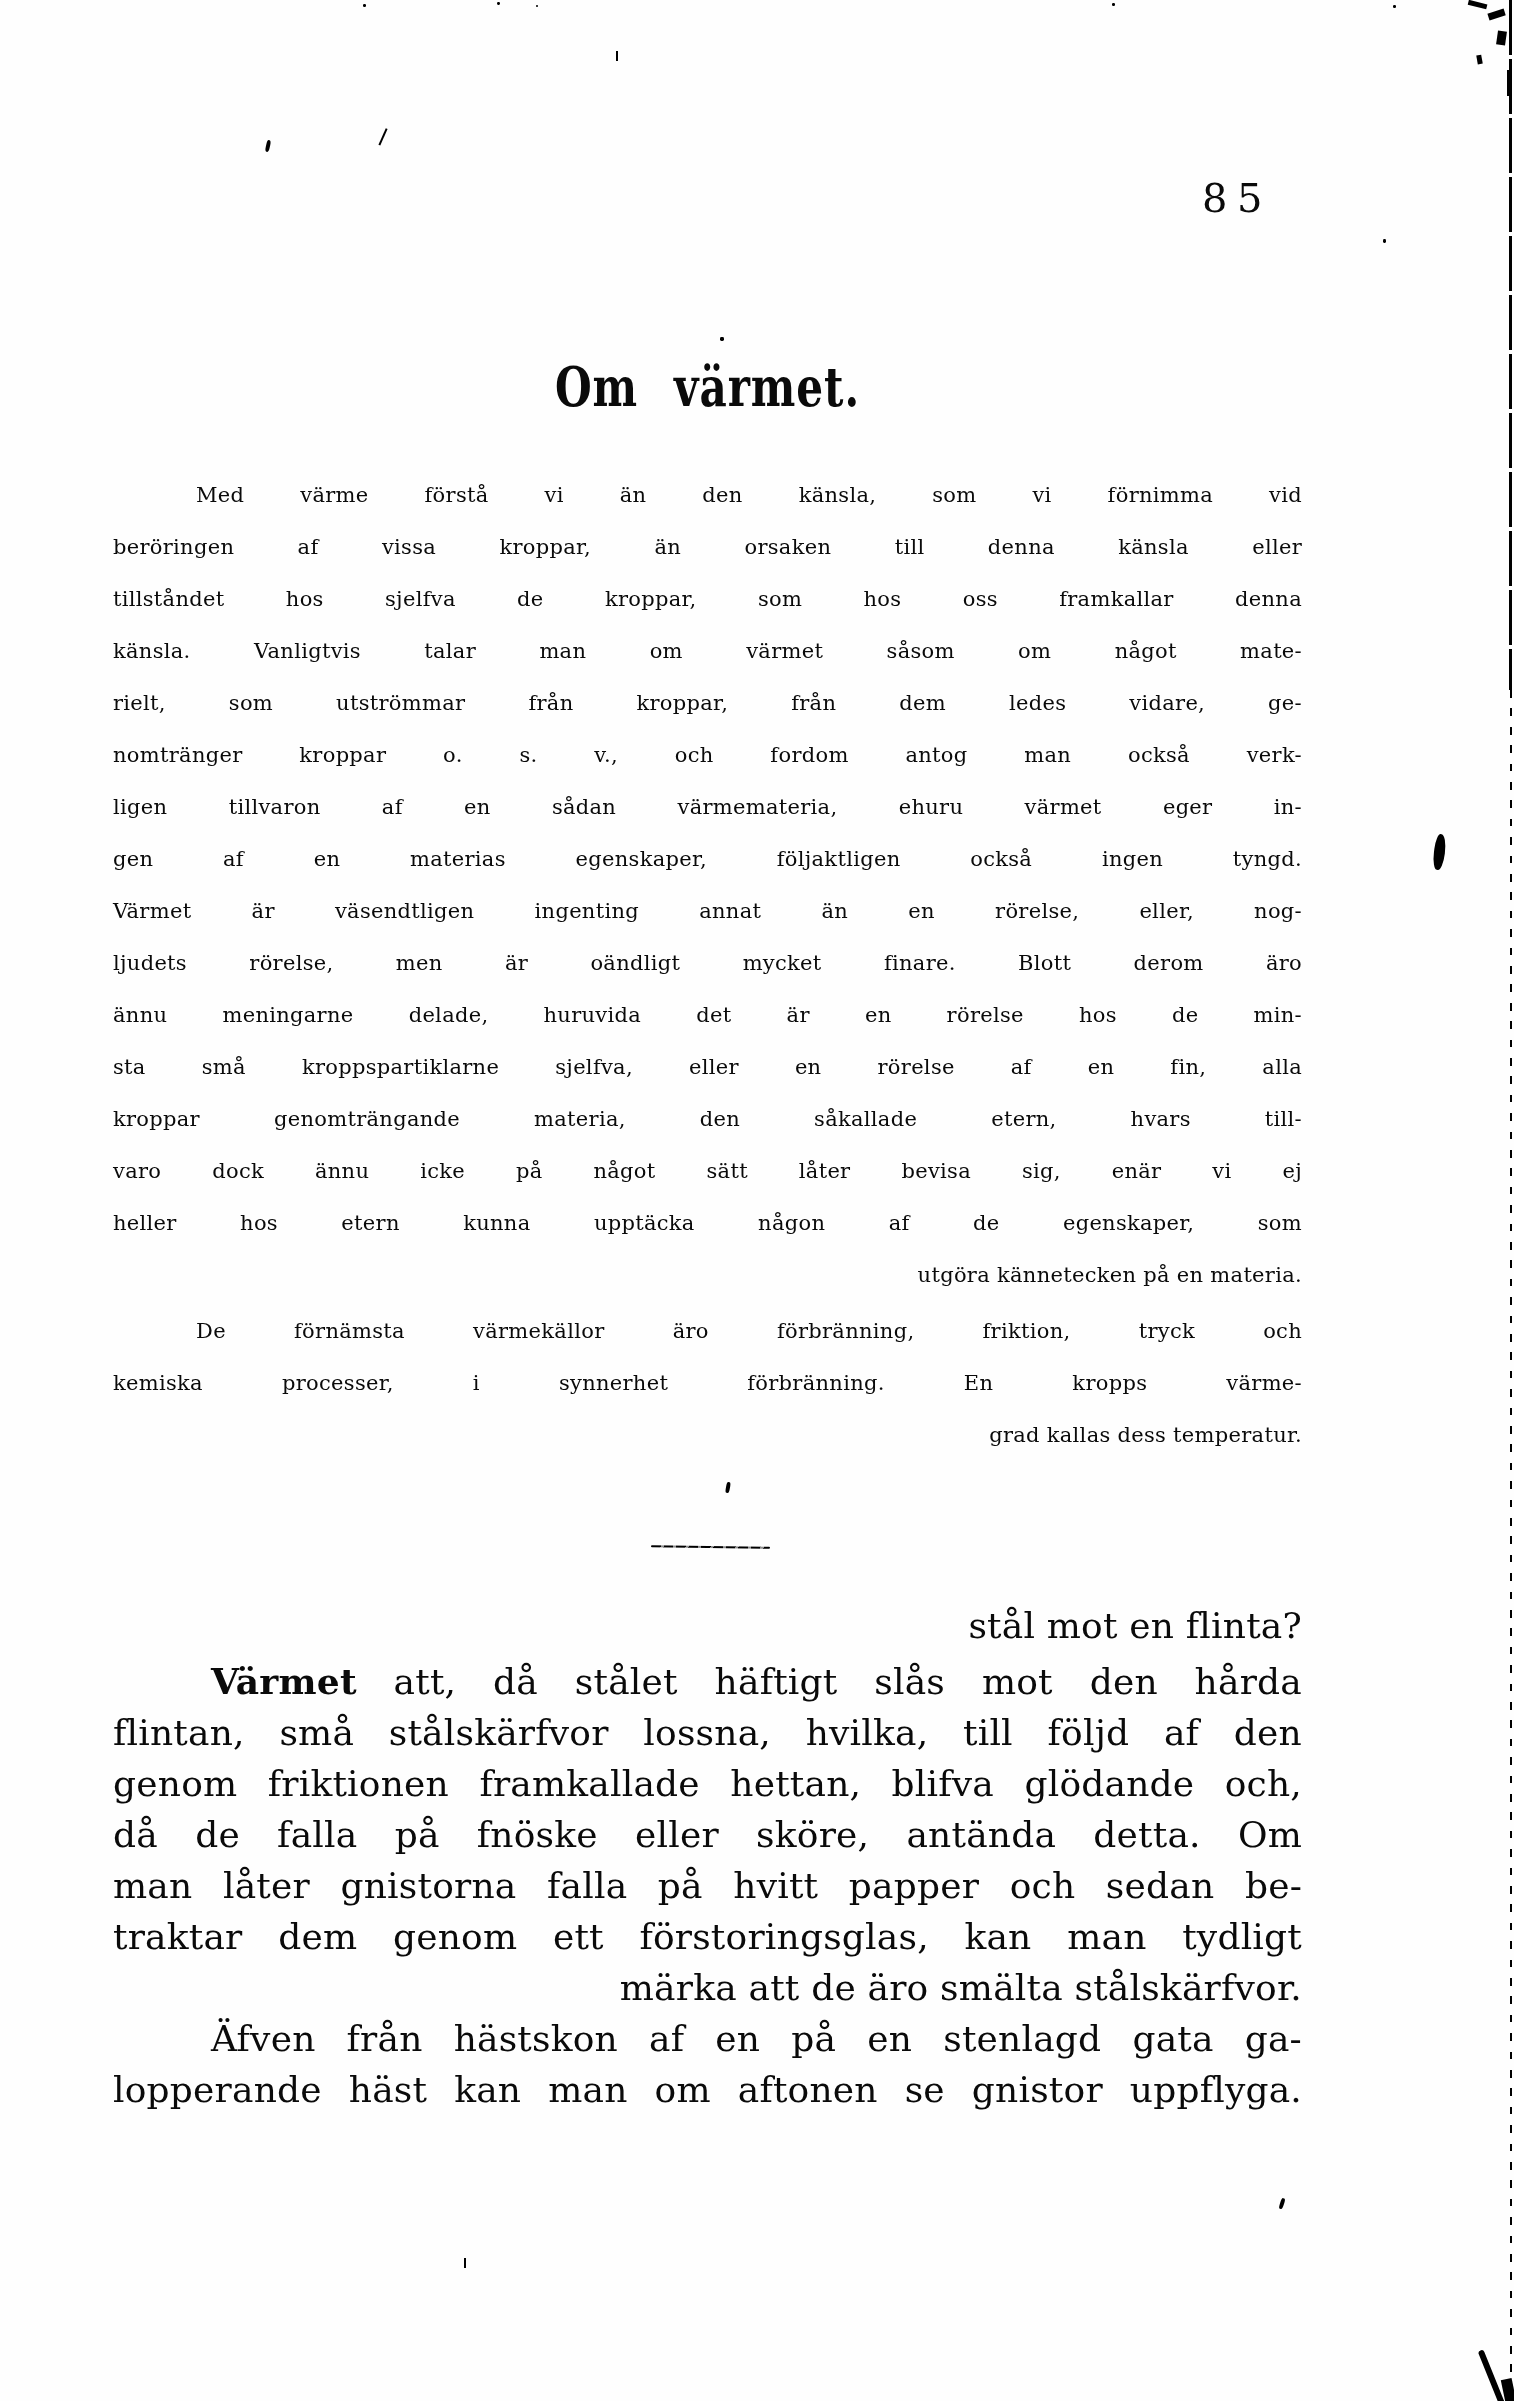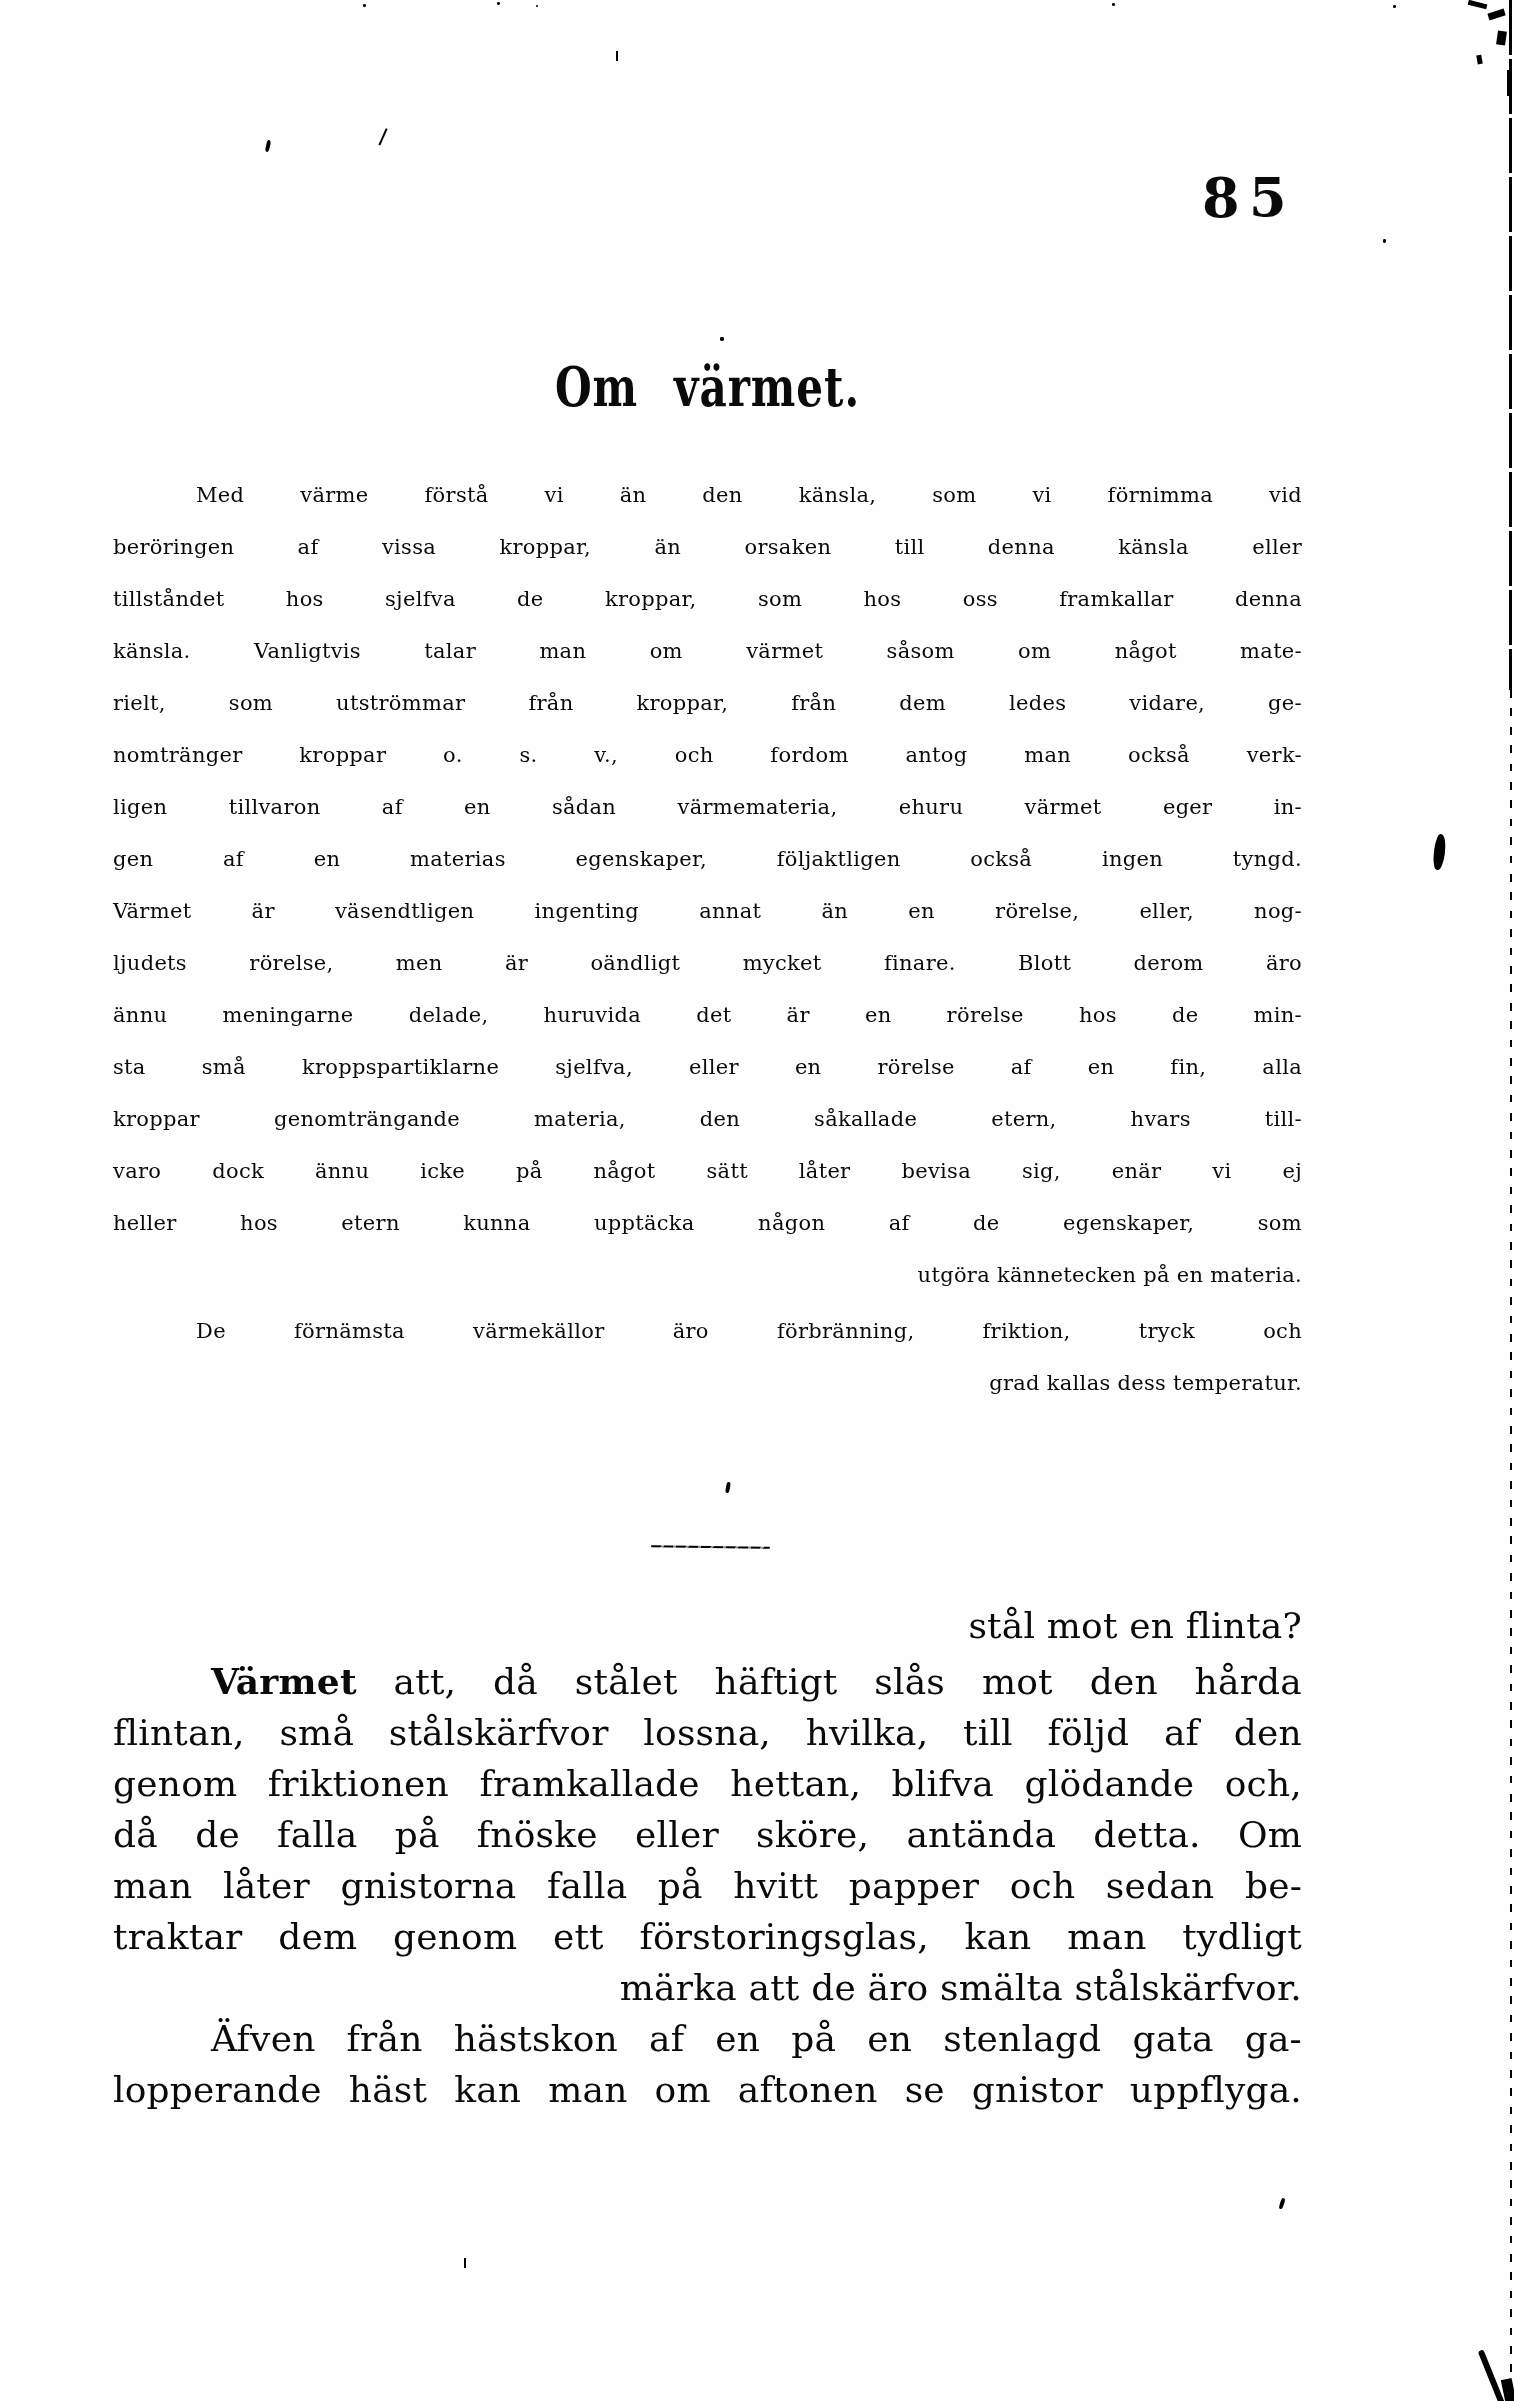--- a/index.html
+++ b/index.html
@@ -13,22 +13,22 @@
     height: 2401px;
     background: #fefefe;
     overflow: hidden;
     font-family: "DejaVu Serif", "Liberation Serif", serif;
     color: #0a0a0a;
   }
   .page-number {
     position: absolute;
     left: 1202px;
     top: 174px;
-    font-size: 54px;
-    font-weight: 700;
+    font-size: 40px;
+    font-weight: 400;
     letter-spacing: 9.5px;
     line-height: 48px;
   }
   .title {
     position: absolute;
     left: 113px;
     top: 354px;
     width: 1189px;
     margin: 0;
     text-align: center;
@@ -111,20 +111,21 @@
         <div class="tline just">ljudets rörelse, men är oändligt mycket finare. Blott derom äro</div>
         <div class="tline just">ännu meningarne delade, huruvida det är en rörelse hos de min-</div>
         <div class="tline just">sta små kroppspartiklarne sjelfva, eller en rörelse af en fin, alla</div>
         <div class="tline just">kroppar genomträngande materia, den såkallade etern, hvars till-</div>
         <div class="tline just">varo dock ännu icke på något sätt låter bevisa sig, enär vi ej</div>
         <div class="tline just">heller hos etern kunna upptäcka någon af de egenskaper, som</div>
         <div class="tline">utgöra kännetecken på en materia.</div>
       </div>
     <div class="para p2-gap">
         <div class="tline just" style="text-indent: 83px;">De förnämsta värmekällor äro förbränning, friktion, tryck och</div>
+        <div class="tline just">kemiska processer, i synnerhet förbränning. En kropps värme-</div>
         <div class="tline">grad kallas dess temperatur.</div>
       </div>
   </section>
 
   <div class="divider"></div>
 
   <section class="text-block qa-block">
     <div class="para">
         <div class="tline">stål mot en flinta?</div>
       </div>

